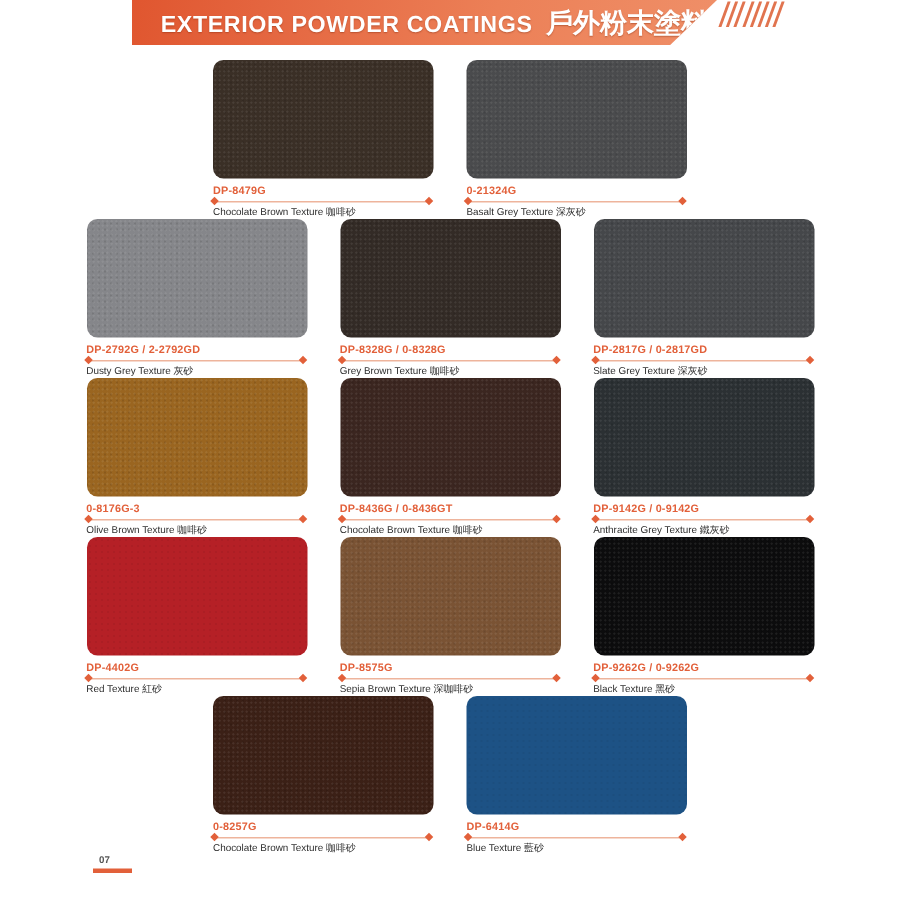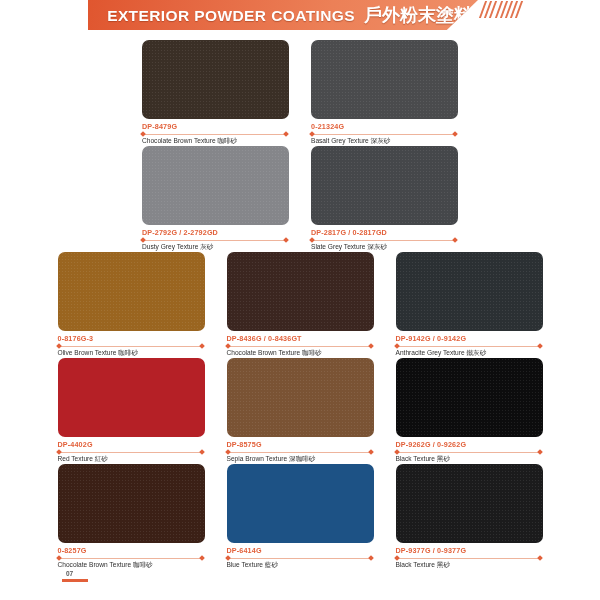--- a/index.html
+++ b/index.html
@@ -241,20 +241,30 @@
         <div class="swatch" style="background: rgb(133, 134, 138);"></div>
         <div class="code">DP-2792G / 2-2792GD</div>
         <div class="rule">
           <div class="line"></div>
           <div class="cap left"></div>
           <div class="cap right"></div>
         </div>
         <div class="desc">Dusty Grey Texture 灰砂</div>
       </div>
       <div class="cell">
+        <div class="swatch" style="background: rgb(51, 43, 38);"></div>
+        <div class="code">DP-8328G / 0-8328G</div>
+        <div class="rule">
+          <div class="line"></div>
+          <div class="cap left"></div>
+          <div class="cap right"></div>
+        </div>
+        <div class="desc">Grey Brown Texture 咖啡砂</div>
+      </div>
+      <div class="cell">
         <div class="swatch" style="background: rgb(69, 71, 74);"></div>
         <div class="code">DP-2817G / 0-2817GD</div>
         <div class="rule">
           <div class="line"></div>
           <div class="cap left"></div>
           <div class="cap right"></div>
         </div>
         <div class="desc">Slate Grey Texture 深灰砂</div>
       </div>
     </div>
@@ -335,30 +345,20 @@
       </div>
       <div class="cell">
         <div class="swatch smooth" style="background: rgb(29, 82, 133);"></div>
         <div class="code">DP-6414G</div>
         <div class="rule">
           <div class="line"></div>
           <div class="cap left"></div>
           <div class="cap right"></div>
         </div>
         <div class="desc">Blue Texture 藍砂</div>
-      </div>
-      <div class="cell">
-        <div class="swatch" style="background: rgb(27, 27, 28);"></div>
-        <div class="code">DP-9377G / 0-9377G</div>
-        <div class="rule">
-          <div class="line"></div>
-          <div class="cap left"></div>
-          <div class="cap right"></div>
-        </div>
-        <div class="desc">Black Texture 黑砂</div>
       </div>
     </div>
   </div>
 
 <div class="page-number">07</div>
 <div class="page-bar"></div>
 <div class="footer-band">
   <span class="footer-text">Please read the SDS (safety data sheet) &amp; TDS (techical data sheet) carefully before using. It is welcomed to contact us for relevant information.</span>
 </div>
 

